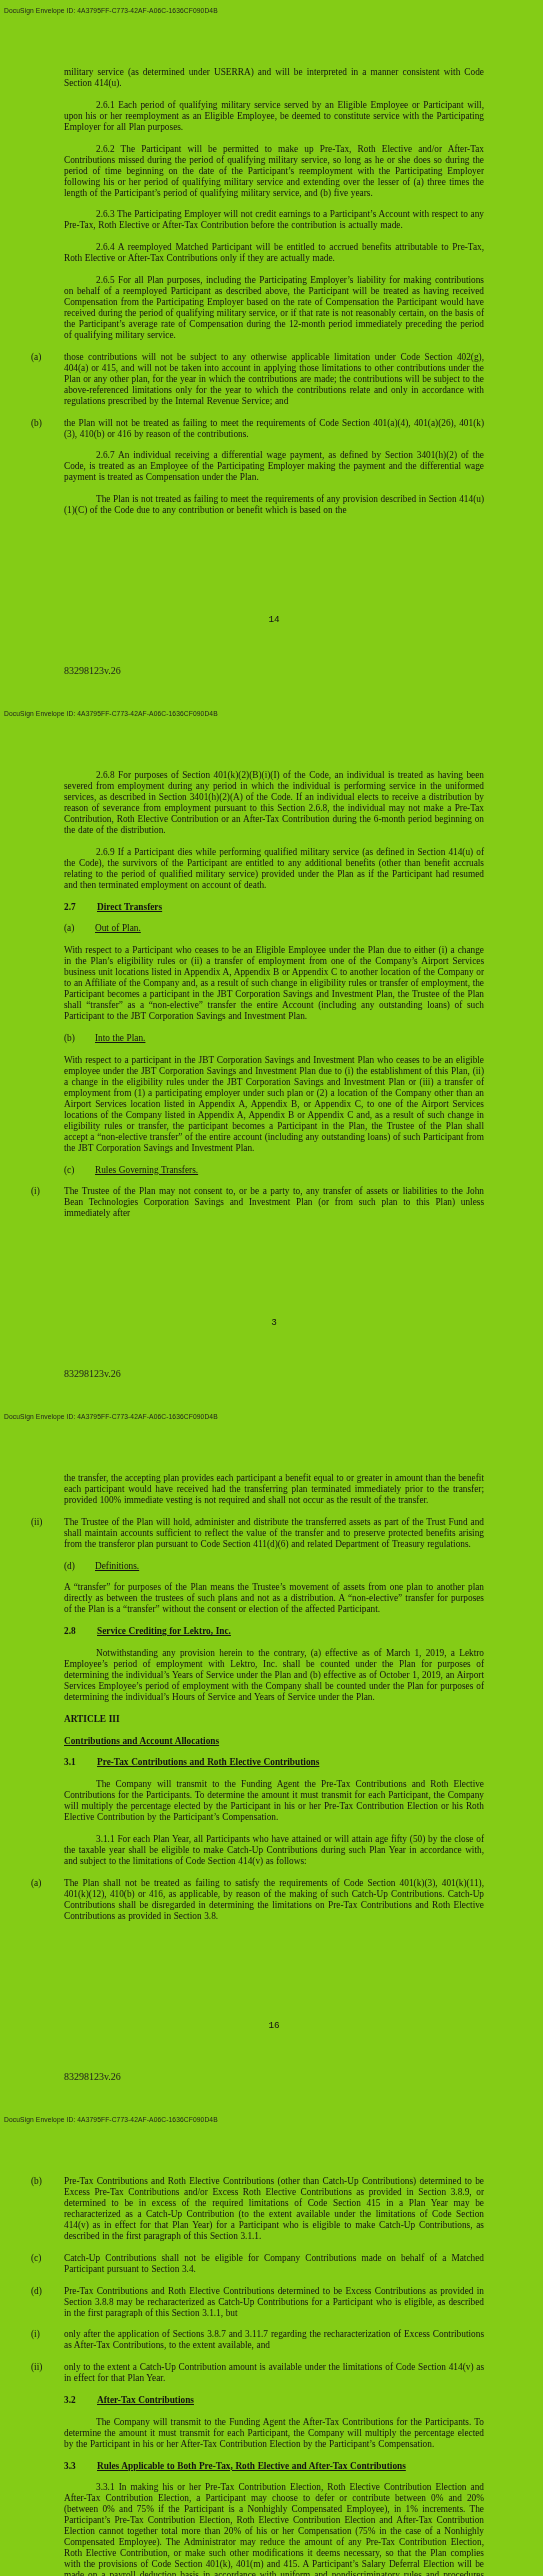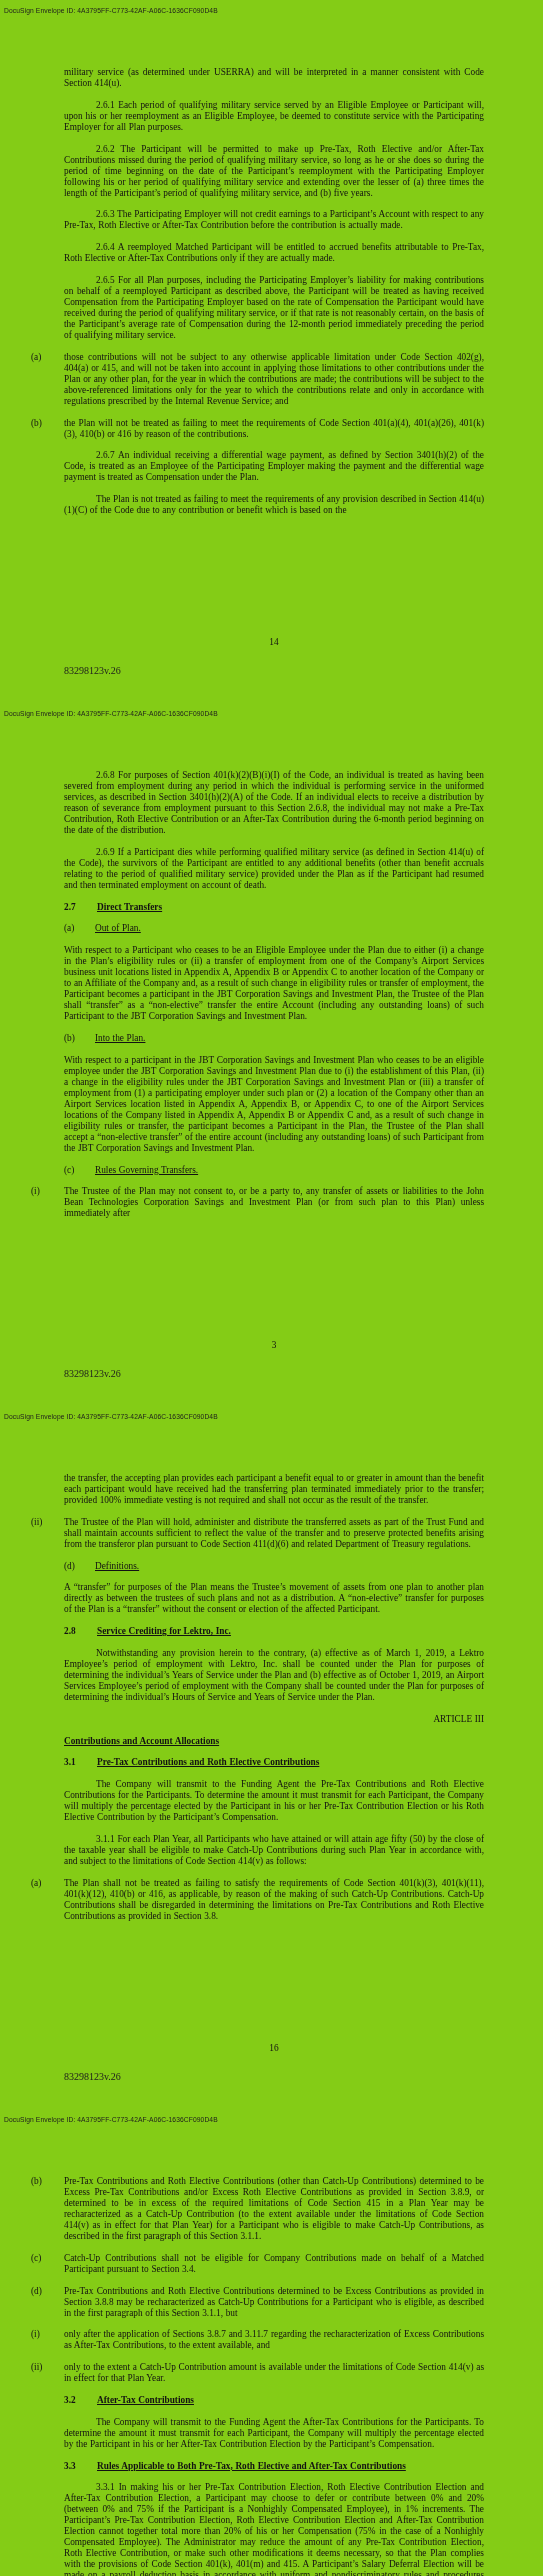--- a/index.html
+++ b/index.html
@@ -24,25 +24,25 @@
   .sec-title { text-decoration:underline;text-align:center; }
   .sub-h { margin-left:33px; text-align:left; }
   .sub-lbl { display:inline-block; width:31px; }
   .sub-title { text-decoration:underline; }
   .sub-body { margin-left:33px; }
   .item-l1 { margin-left:64px; position:relative; }
   .item-l1 > .item-lbl { position:absolute; left:-33px; top:0; }
   .item-l2 { margin-left:98px; position:relative; }
   .item-l2 > .item-lbl { position:absolute; left:-33px; top:0; }
   .cont-l2 { margin-left:98px; }
-  .center-b  { text-align:right; font-weight:normal; text-indent:0; }
+  .center-b  { text-align:left; font-weight:bold; text-indent:0; }
   .center-bu { text-align:left; font-weight:bold; text-indent:0; text-decoration:underline; }
   .page-number {
-    position:absolute; top:637px; left:64px; width:420px;
-    text-align:center; font-size:9.3px; color:#121212;
+    position:absolute; top:614px; left:64px; width:420px;
+    text-align:center; font-size:9.3px; color:#121212;font-family:Liberation Mono, monospace;
   }
   .doc-footer {
     position:absolute; top:665px; left:64px;
     font-size:10px; color:#1d1d1d;
   }
 </style>
 </head>
 <body>
 
 <div id="doc">

